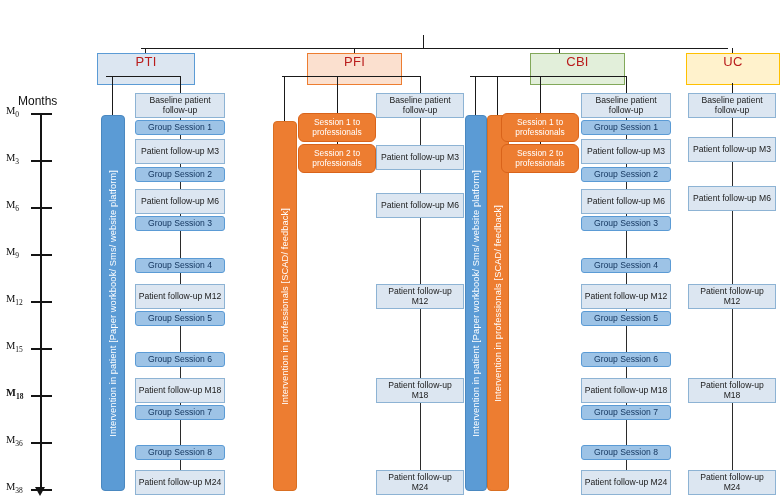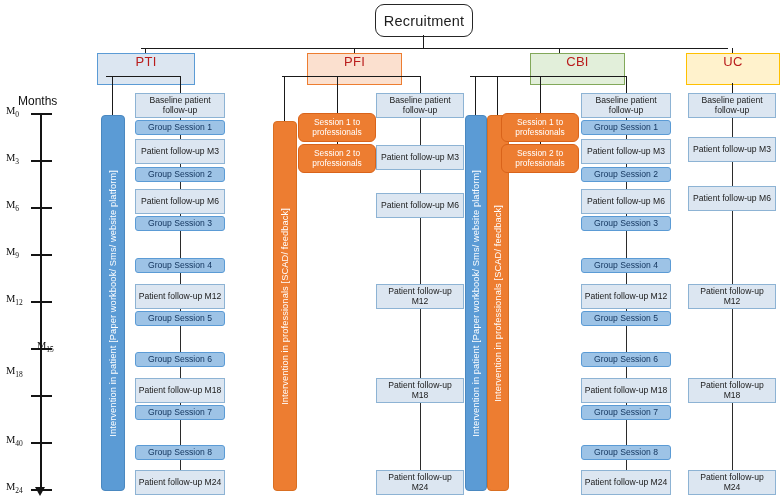--- a/index.html
+++ b/index.html
@@ -140,33 +140,30 @@
       <div class="tl-label" style="left: 6px; top: 105px;"><span>M</span><sub>0</sub></div>
       <div class="tl-tick" style="left: 31px; top: 160px;"></div>
       <div class="tl-label" style="left: 6px; top: 152px;"><span>M</span><sub>3</sub></div>
       <div class="tl-tick" style="left: 31px; top: 207px;"></div>
       <div class="tl-label" style="left: 6px; top: 199px;"><span>M</span><sub>6</sub></div>
       <div class="tl-tick" style="left: 31px; top: 254px;"></div>
       <div class="tl-label" style="left: 6px; top: 246px;"><span>M</span><sub>9</sub></div>
       <div class="tl-tick" style="left: 31px; top: 301px;"></div>
       <div class="tl-label" style="left: 6px; top: 293px;"><span>M</span><sub>12</sub></div>
       <div class="tl-tick" style="left: 31px; top: 348px;"></div>
-      <div class="tl-label" style="left: 6px; top: 340px; margin-left: 31px;"><span>M</span><sub>15</sub></div>
+      <div class="tl-label" style="left: 6px; top: 340px;"><span>M</span><sub>15</sub></div>
       <div class="tl-tick" style="left: 31px; top: 395px;"></div>
-      <div class="tl-label" style="left: 6px; top: 365px;"><span>M</span><sub>18</sub></div>
+      <div class="tl-label" style="left: 6px; top: 387px; font-weight: bold;"><span>M</span><sub>18</sub></div>
       <div class="tl-tick" style="left: 31px; top: 442px;"></div>
-      <div class="tl-label" style="left: 6px; top: 434px;"><span>M</span><sub>40</sub></div>
+      <div class="tl-label" style="left: 6px; top: 434px;"><span>M</span><sub>36</sub></div>
       <div class="tl-tick" style="left: 31px; top: 489px;"></div>
-      <div class="tl-label" style="left: 6px; top: 481px;"><span>M</span><sub>24</sub></div>
+      <div class="tl-label" style="left: 6px; top: 481px;"><span>M</span><sub>38</sub></div>
       <div class="tl-arrow" style="left: 35.3px; top: 487px;"></div>
     </div>
 
-  <div class="root-box" id="root-box" style="left:375px; top:4px; width:96px; height:31px;">
-    <span>Recruitment</span>
-  </div>
 
   <div class="vline" style="left:423px; top:35px; height:13px;"></div>
 
   <div class="hline" style="left:141px; top:48px; width:587px;"></div>
 
   <div id="arms-layer">
       <div class="vline" style="left: 145px; top: 48px; height: 5px;"></div>
       <div class="arm-box" style="left: 97px; top: 53px; width: 96px; height: 30px; background: rgb(220, 230, 241); border-color: rgb(91, 155, 213);">
         <span>PTI</span>
       </div>

